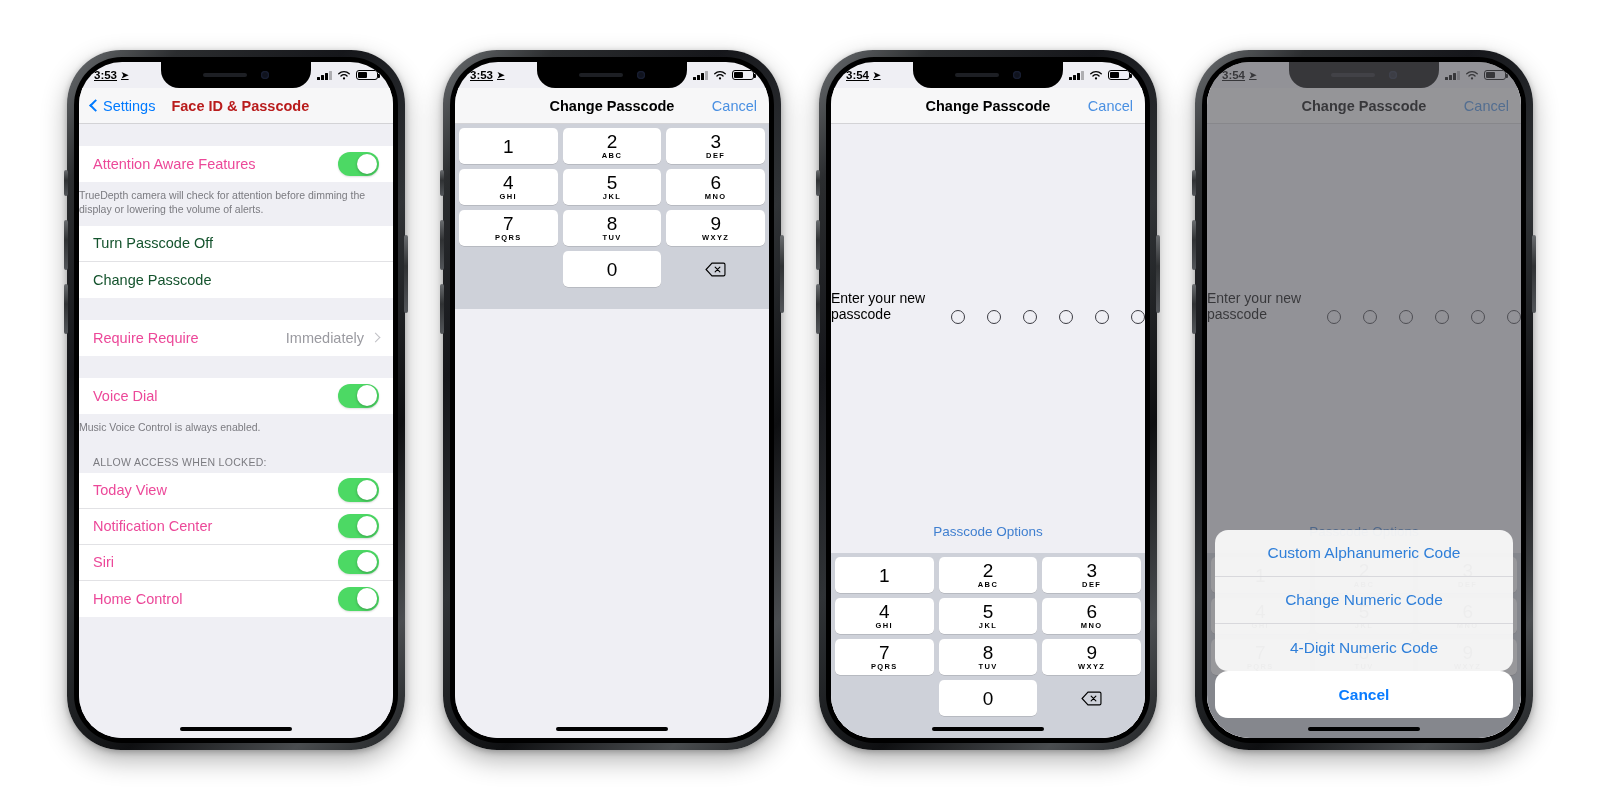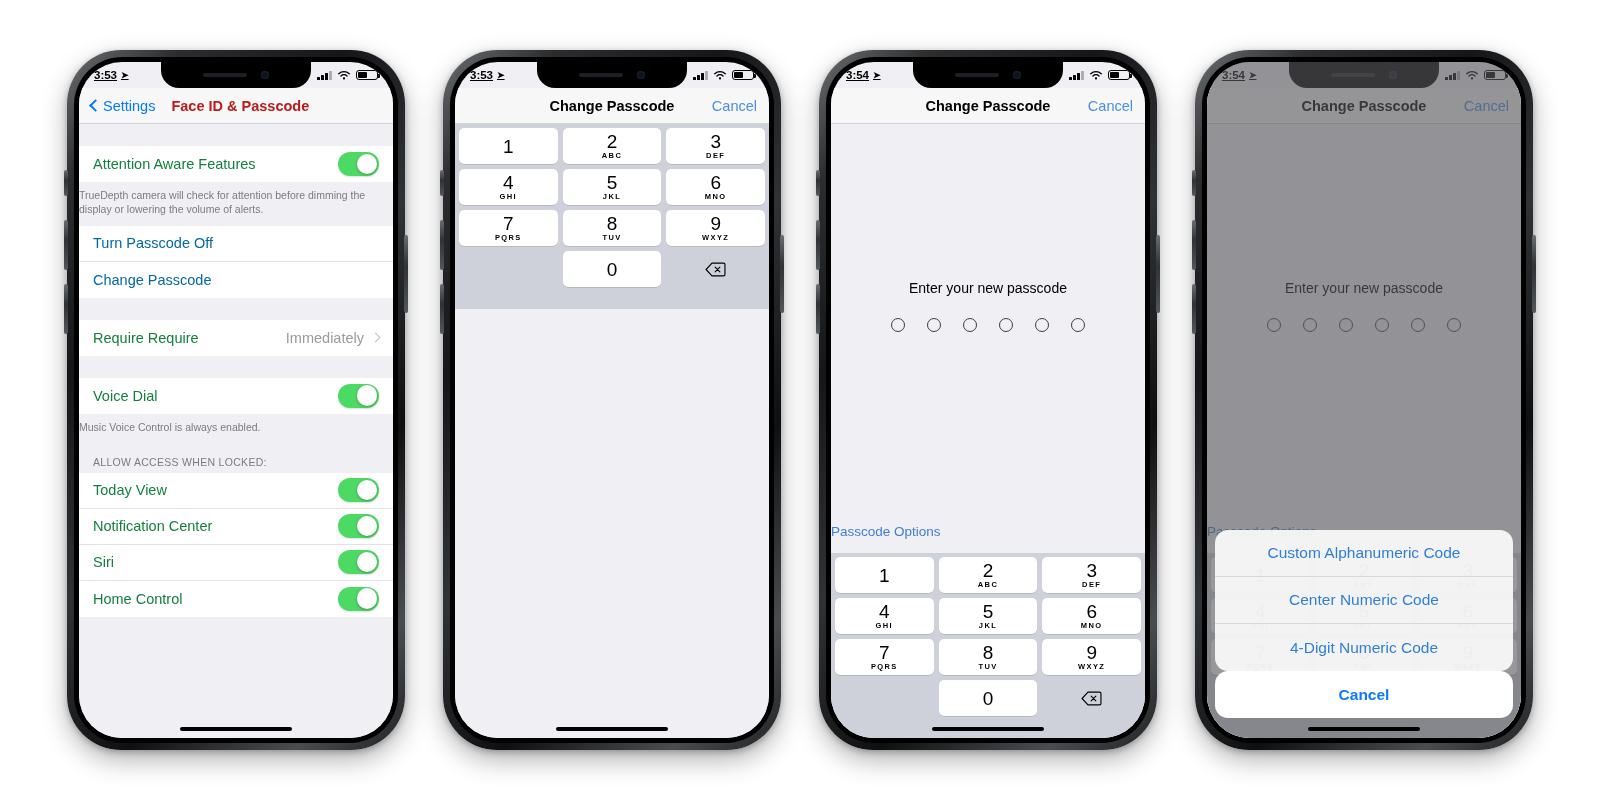--- a/index.html
+++ b/index.html
@@ -151,22 +151,22 @@
   .gap { height: 22px; background: #EFEFF4; }
   .group { background: #fff; }
   .row {
     display: flex; align-items: center;
     min-height: 36px;
     padding: 0 14px;
     border-bottom: 0.5px solid #e2e2e5;
     background: #fff;
   }
   .row:last-child { border-bottom: none; }
-  .row-label { font-size: 14.5px; color: #15803d; }
-  .row-label.link { color: #0369a1; }
+  .row-label { font-size: 14.5px; color: #ec4899; }
+  .row-label.link { color: #14532d; }
   .row-value { margin-left: auto; font-size: 14.5px; color: #9a9aa0; }
   .chev-right {
     width: 7px; height: 7px;
     border-top: 1.8px solid #bfbfc4;
     border-right: 1.8px solid #bfbfc4;
     transform: rotate(45deg);
     margin-left: 8px;
   }
   .footnote {
     padding: 7px 0 9px;
@@ -201,34 +201,34 @@
   
   .pass-body {
     position: absolute;
     top: 62px; left: 0; right: 0; bottom: 0;
     background: #EFEFF4;
     display: flex;
     flex-direction: column;
   }
   .pass-prompt-wrap {
     flex: 1;
-    display: flex; flex-direction: column;
+    display: flex; 
     align-items: center; justify-content: center;
     padding-bottom: 36px;
   }
   .pass-prompt { font-size: 14px; color: #000; }
   .dots { display: flex; gap: 22px; margin-top: 22px; }
   .dot {
     width: 14px; height: 14px;
     border-radius: 50%;
     border: 1.4px solid #3c3c43;
     background: transparent;
   }
   .pass-options {
-    text-align: left;
+    text-align: center;
     font-size: 13.5px;
     color: #3f7fd0;
     padding-bottom: 14px;
   }
 
   
   .keypad {
     background: #CED1D9;
     padding: 4px 4px 22px;
   }
@@ -743,21 +743,21 @@
               </span>
             </div>
           </div>
         </div>
       </div>
 
       <div class="dim-overlay"></div>
       <div class="sheet">
         <div class="sheet-group">
           <div class="sheet-item">Custom Alphanumeric Code</div>
-          <div class="sheet-item">Center Numeric Code</div>
+          <div class="sheet-item">Change Numeric Code</div>
           <div class="sheet-item">4-Digit Numeric Code</div>
         </div>
         <div class="sheet-cancel">Cancel</div>
       </div>
       <div class="home-ind"></div>
     </div>
   </div>
 
 </div>
 

